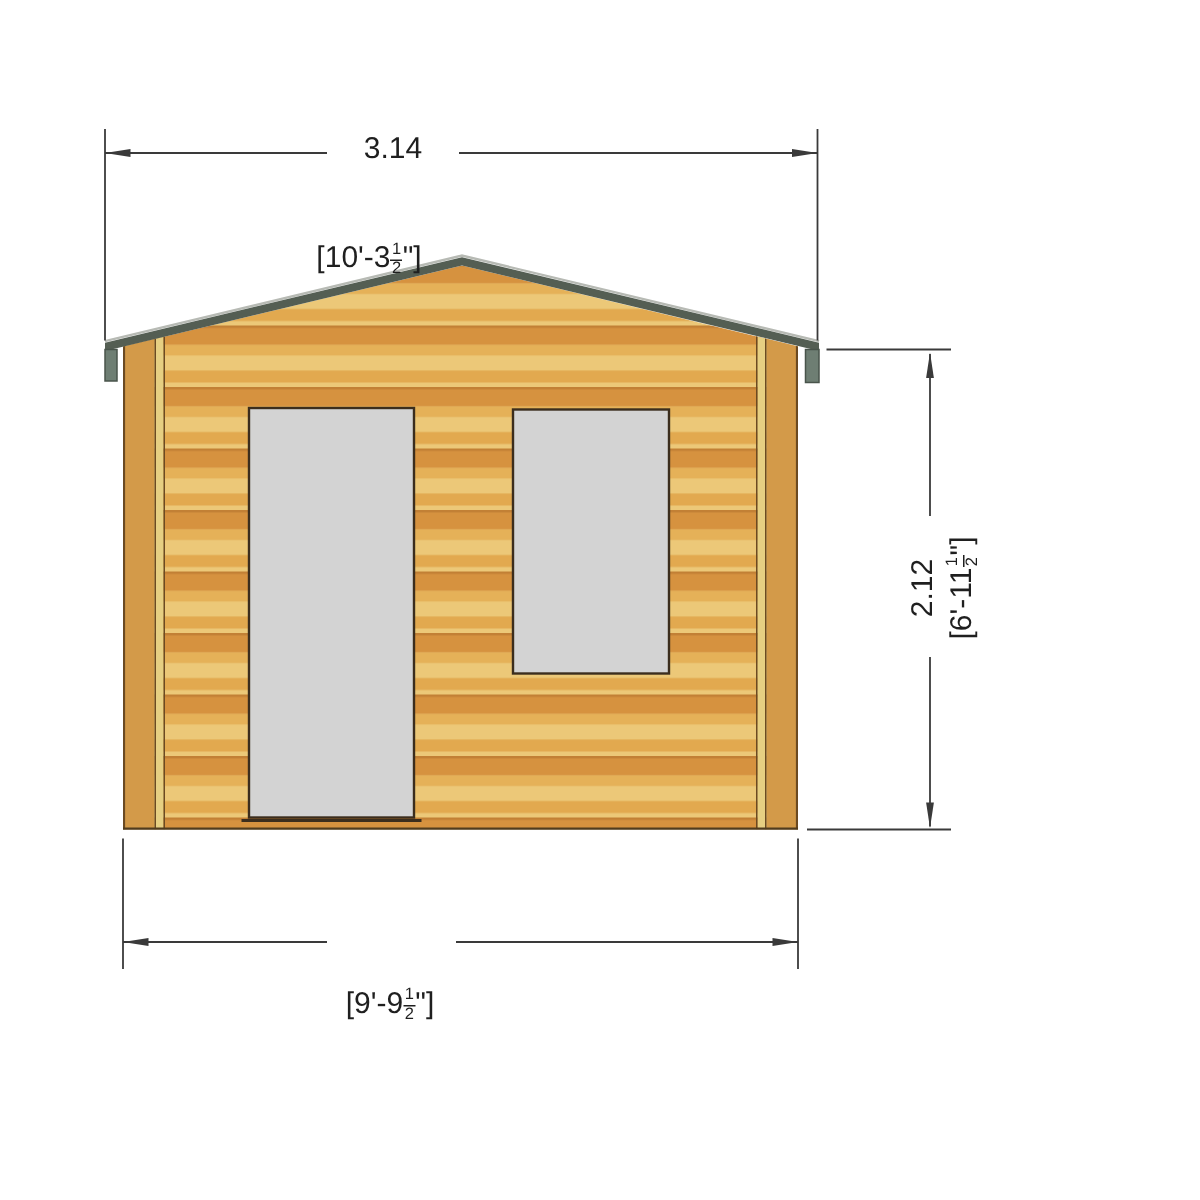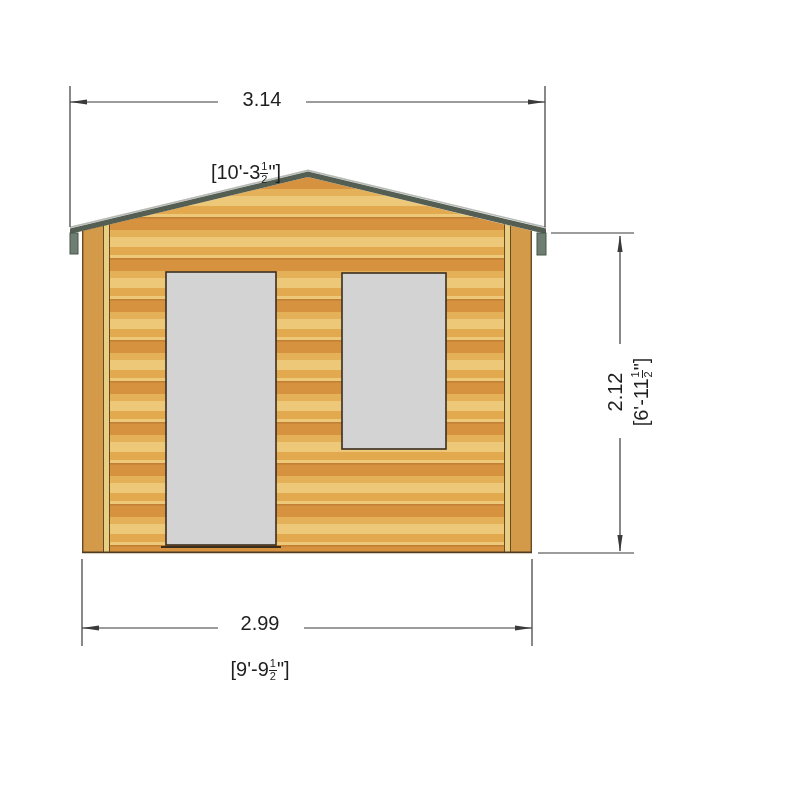--- a/index.html
+++ b/index.html
@@ -124,16 +124,15 @@
   </svg>
 
   <div class="dim-text" style="left:192px; top:88px; width:140px;">3.14</div>
   <div class="dim-text" style="left:156px; top:111px; width:180px; line-height:26px;margin-top:48px;"><span>[10'-3</span><span class="frac"><span class="num">1</span><span class="den">2</span></span><span>"]</span></div>
 
   <div class="dim-v">
     <div class="vline">2.12</div>
     <div class="vline"><span>[6'-11</span><span class="frac"><span class="num">1</span><span class="den">2</span></span><span>"]</span></div>
   </div>
 
-  <div class="dim-text" style="left:190px; top:612px; width:140px;">2.99</div>
   <div class="dim-text" style="left:170px; top:642px; width:180px; line-height:26px;margin-top:14px;"><span>[9'-9</span><span class="frac"><span class="num">1</span><span class="den">2</span></span><span>"]</span></div>
 
 </div>
 
 </body></html>

